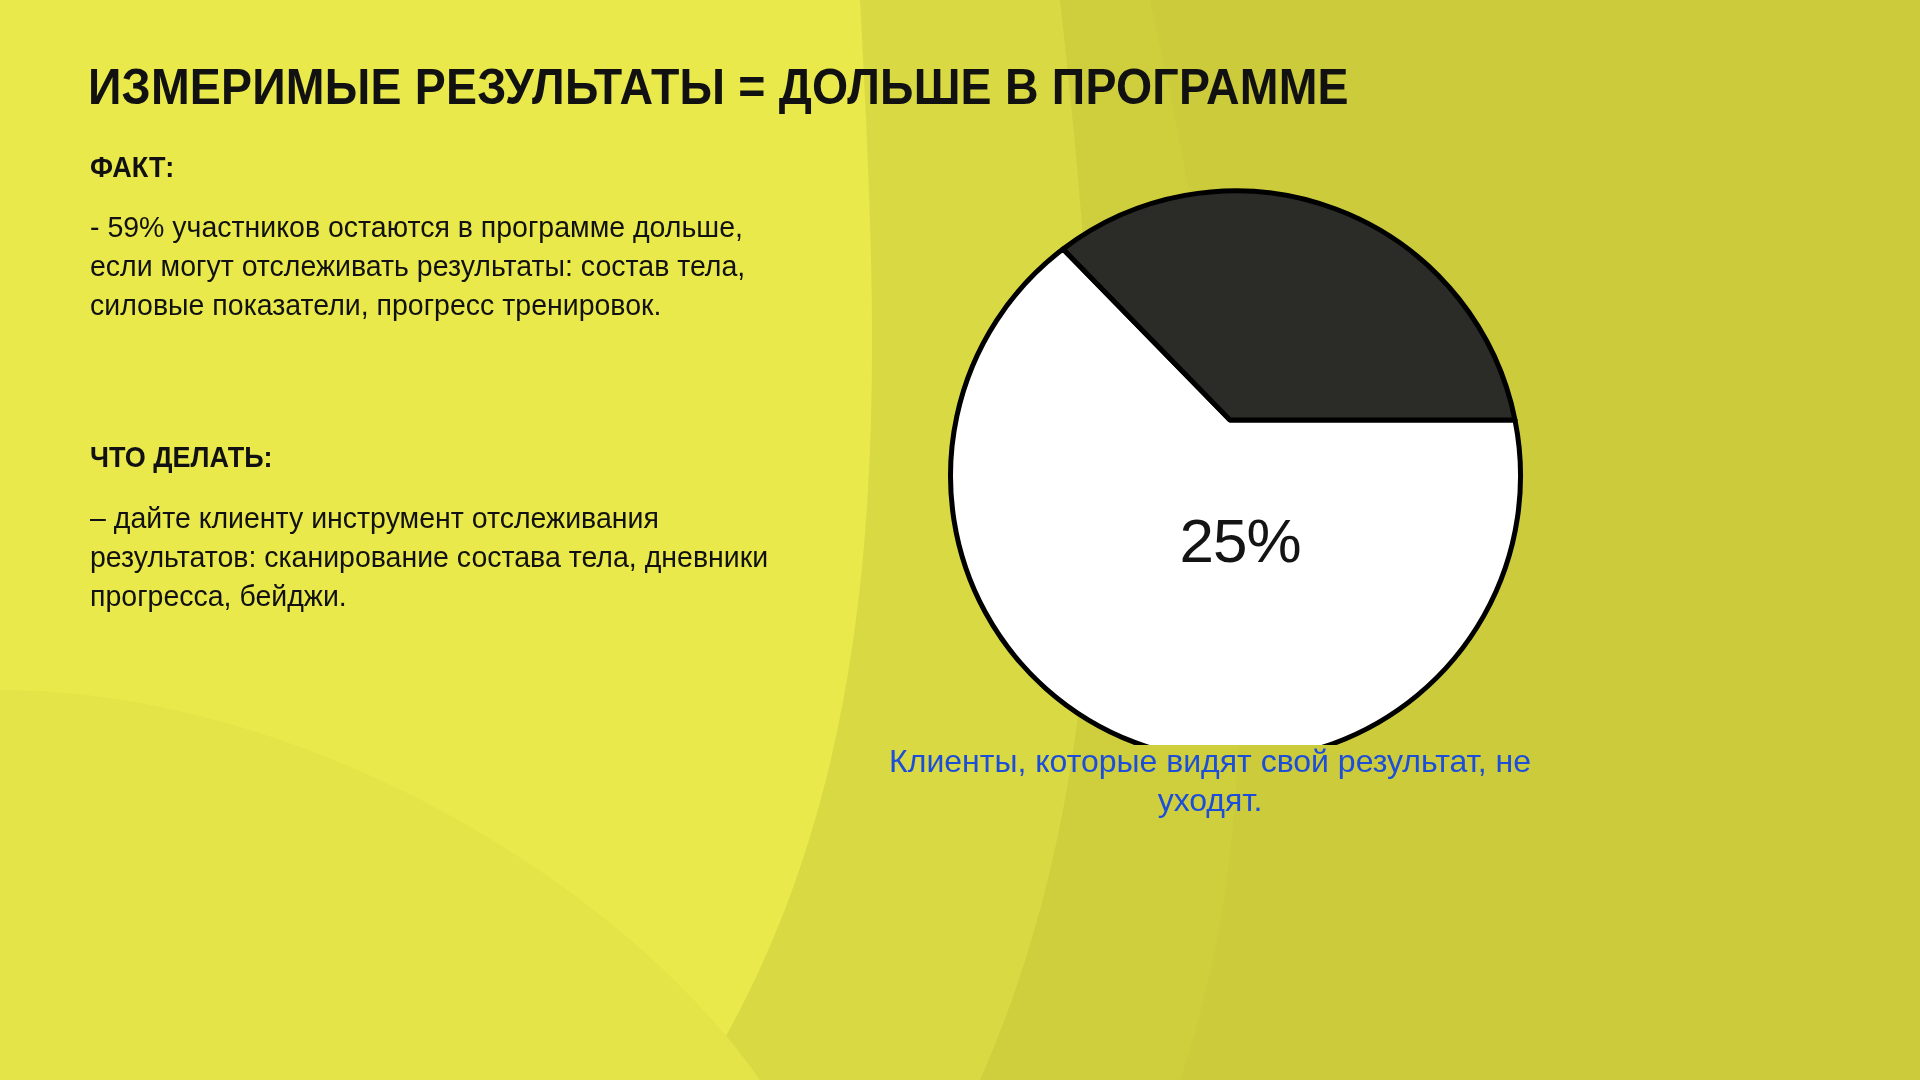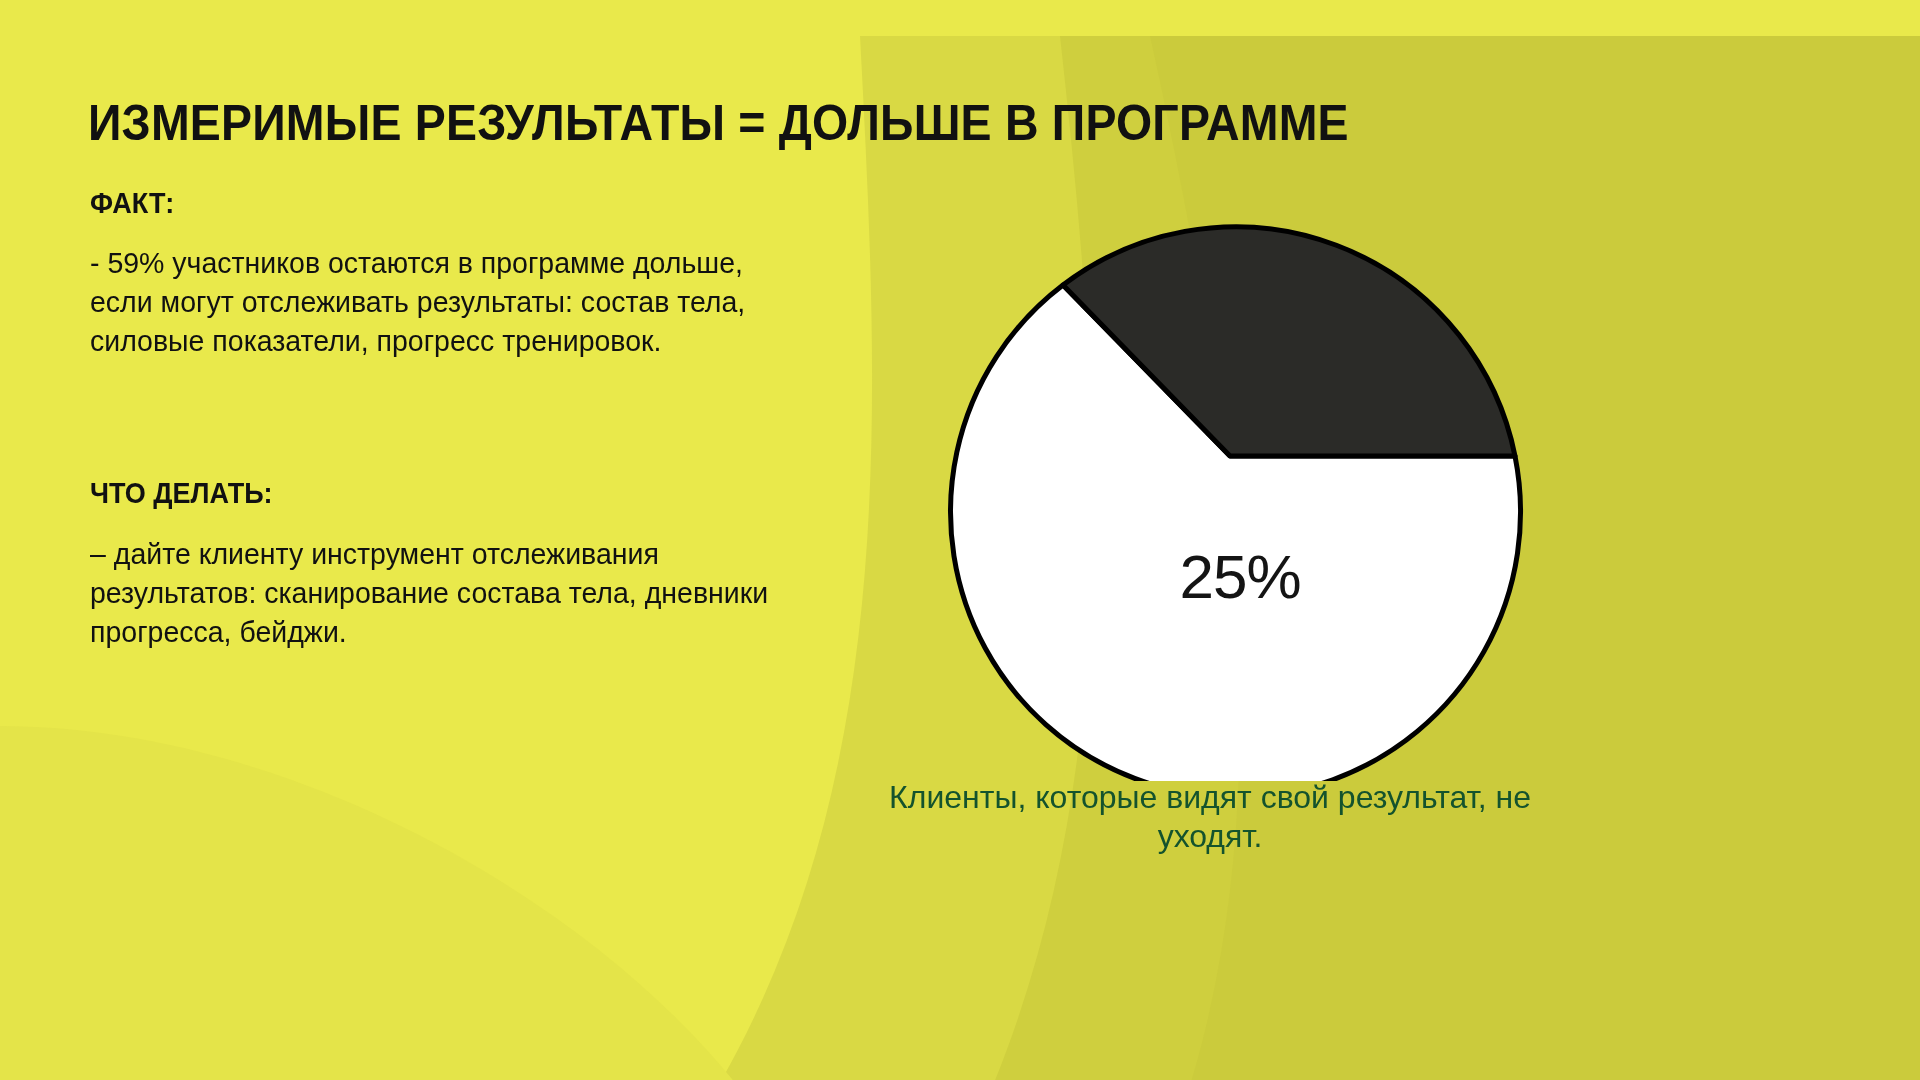--- a/index.html
+++ b/index.html
@@ -2,21 +2,21 @@
 <html><head>
 <meta charset="utf-8">
 <style>
   html, body { margin:0; padding:0; }
   body {
     width:1920px; height:1080px; overflow:hidden;
     font-family:"Liberation Sans", sans-serif;
     background:#E9E94B;
     position:relative;
   }
-  #slide { position:absolute; inset:0; overflow:hidden;margin-top:36px; }
+  #slide { position:absolute; inset:0; overflow:hidden; }
   #bg { position:absolute; inset:0; width:1920px; height:1080px; }
 
   .content { position:absolute; inset:0; }
 
   #title {
     position:absolute; left:88px; top:58px; width:1320px;
     font-size:50px; font-weight:bold; color:#111111;
     letter-spacing:0.2px;
     transform:scaleX(0.93); transform-origin:left top;
     white-space:nowrap;
@@ -44,21 +44,21 @@
   #pie { position:absolute; left:0; top:0; }
 
   #pct-label {
     position:absolute; left:0; top:400px; width:660px;
     text-align:center; font-size:62px; font-weight:500; color:#141414;
     letter-spacing:-1px;
   }
 
   #chart-caption {
     position:absolute; left:840px; top:742px; width:740px;
-    text-align:center; font-size:32px; font-weight:500; color:#14532d;
+    text-align:center; font-size:32px; font-weight:500; color:#1d4ed8;
     line-height:1.22;
   }
 </style>
 </head>
 <body>
 
 <div id="slide">
 
   <svg id="bg" viewBox="0 0 1920 1080" preserveAspectRatio="none">
     <rect x="0" y="0" width="1920" height="1080" fill="#E9E94B"></rect>

